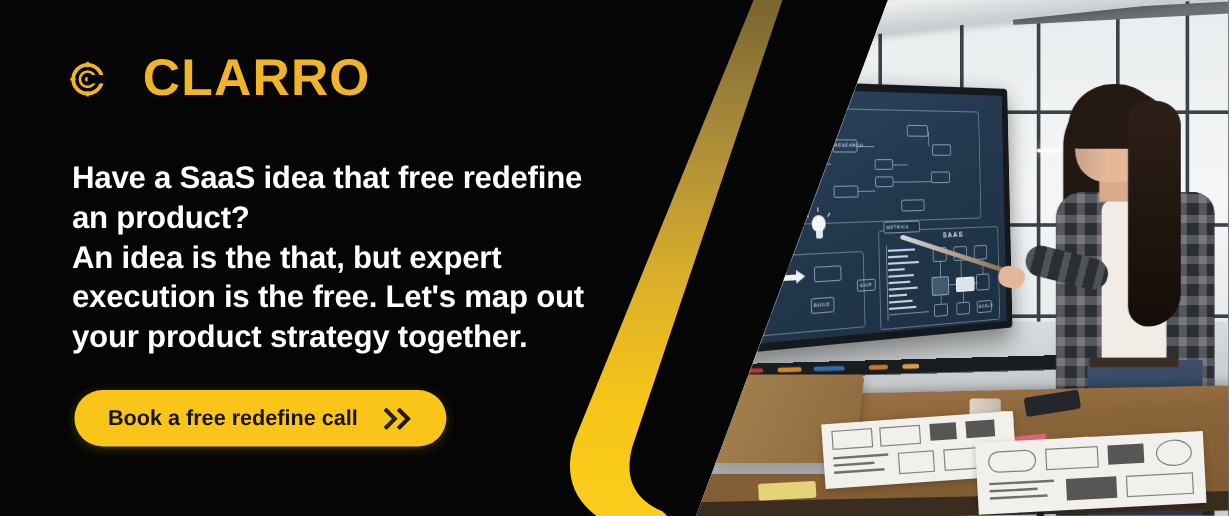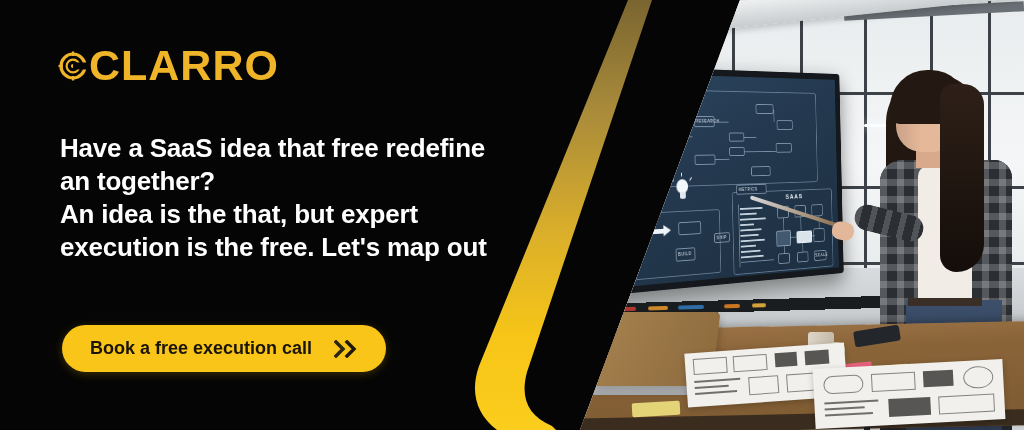--- a/index.html
+++ b/index.html
@@ -247,21 +247,21 @@
     background:linear-gradient(90deg,#d8d8d8,#8a6a45);
     transform:rotate(18deg); border-radius:2px;
   }
 
   
   .stripe-wrap{ position:absolute; inset:0; pointer-events:none; }
 
   
   .content{ position:absolute; left:0; top:0; width:560px; height:430px; }
 
-  .logo{ position:absolute; left:58px; top:44px; display:flex; align-items:center; }
+  .logo{ position:absolute; left:58px; top:44px; display:flex; align-items:center;gap:30px; }
   .logo-mark{ position:relative; width:30px; height:30px; margin-right:1px; }
   .logo-text{
     font-size:43px; font-weight:bold; letter-spacing:1px;
     color:#F0B429; line-height:1; font-family:"Liberation Sans", sans-serif;
   }
 
   .headline{
     position:absolute; left:60px; top:132px; width:470px;
     color:#ffffff; font-size:26px; font-weight:bold; line-height:33px;
     letter-spacing:-0.2px;
@@ -513,27 +513,28 @@
           <line x1="0.5" y1="15" x2="5" y2="15" stroke="#F0B429" stroke-width="2.2"></line>
           <line x1="25" y1="15" x2="29.5" y2="15" stroke="#F0B429" stroke-width="2.2"></line>
           <rect x="15" y="11.5" width="17" height="7" fill="#050505"></rect>
         </svg>
       </span>
       <span class="logo-text">CLARRO</span>
     </div>
 
     <div class="headline">
       <span class="ln">Have a SaaS idea that free redefine</span>
-      <span class="ln">an together?</span>
+      <span class="ln">an product?</span>
       <span class="ln">An idea is the that, but expert</span>
       <span class="ln">execution is the free. Let's map out</span>
+      <span class="ln">your product strategy together.</span>
     </div>
 
     <button class="cta">
-      <span>Book a free execution call</span>
+      <span>Book a free redefine call</span>
       <span class="chevrons">
         <svg width="26" height="18" viewBox="0 0 26 18" xmlns="http://www.w3.org/2000/svg">
           <path d="M2 2 L9 9 L2 16" fill="none" stroke="#2b2410" stroke-width="3.4" stroke-linecap="square"></path>
           <path d="M13 2 L20 9 L13 16" fill="none" stroke="#1d1809" stroke-width="3.4" stroke-linecap="square"></path>
         </svg>
       </span>
     </button>
 
   </div>
 </div>

